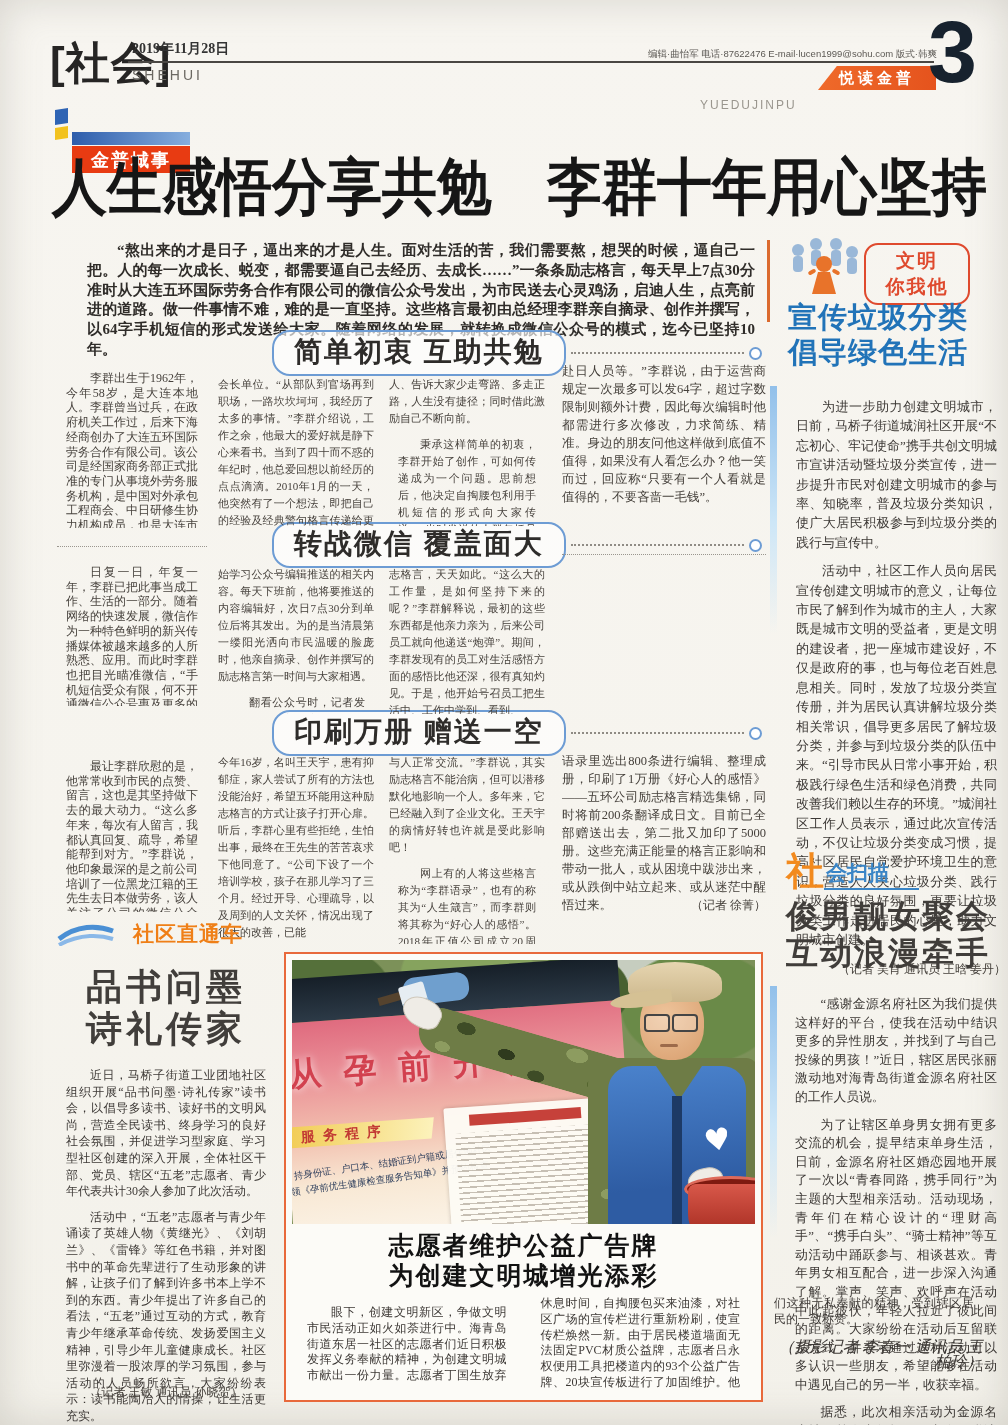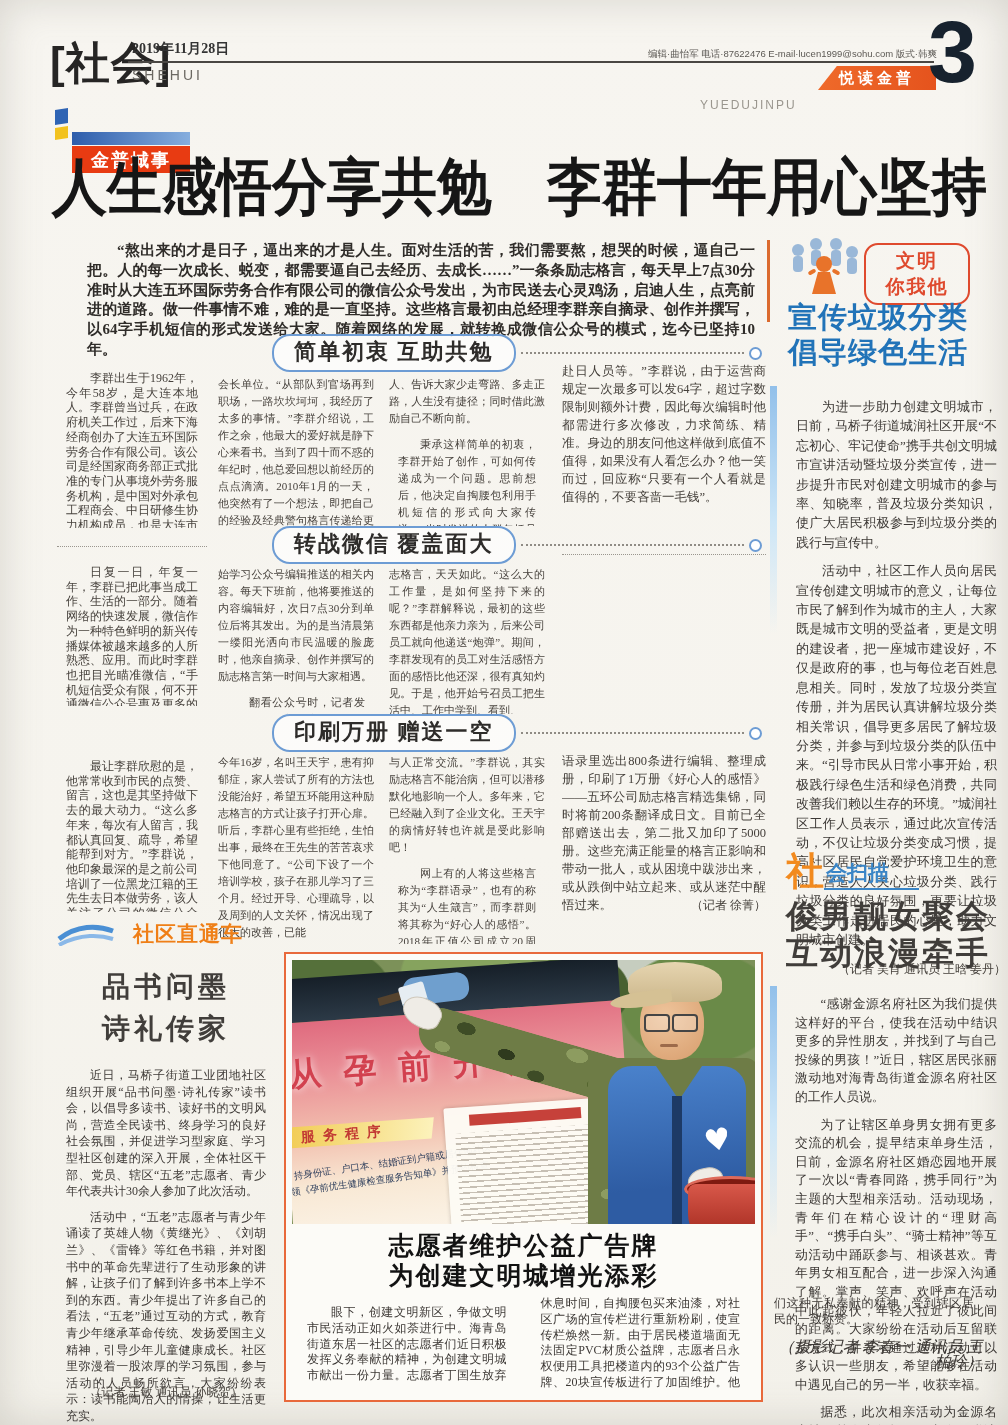--- a/index.html
+++ b/index.html
@@ -37,28 +37,28 @@
     transform:scaleY(1.12);transform-origin:top left;letter-spacing:0px;}
   .lead{left:78px;top:232px;width:686px;font-size:15px;line-height:19.8px;font-weight:600;color:#2f2c29;}
   .lead-rule{left:767px;top:240px;width:3px;height:82px;background:#db6a2e;}
   
   .colA{width:150px;font-size:12px;line-height:14.7px;color:#47423d;}
   .colM{width:156px;font-size:11px;line-height:17px;color:#47423d;}
   .colD{width:204px;font-size:12.5px;line-height:18px;color:#45403b;}
   .dash{border:none;border-top:1.5px dotted #9a968e;height:0;}
   .pillrow{left:272px;width:490px;height:34px;display:flex;align-items:center;}
   .pill{border:2px solid #6d9cd4;border-radius:18px;background:rgba(255,255,255,.65);padding:1px 20px 3px;
-    font-size:22px;font-weight:800;color:#2e2c2a;letter-spacing:2px;white-space:nowrap;font-family:Liberation Serif, serif;}
+    font-size:28px;font-weight:800;color:#2e2c2a;letter-spacing:2px;white-space:nowrap;}
   .pill-tail{flex:1;border-top:2px dotted #8f8b84;margin:0 5px;}
   .pill-end{width:9px;height:9px;border:2px solid #6d9cd4;border-radius:50%;background:#fff;}
   .byline{font-size:12px;color:#45403b;}
   
   .comm-badge{left:57px;top:920px;display:flex;align-items:center;gap:18px;}
   .comm-badge-label{font-size:21px;font-weight:800;color:#ef7f17;letter-spacing:1px;}
-  .comm-title{left:57px;top:966px;width:218px;text-align:center;font-size:28px;font-weight:800;color:#413e3b;
+  .comm-title{left:57px;top:966px;width:218px;text-align:center;font-size:36px;font-weight:800;color:#413e3b;
     line-height:42px;letter-spacing:4px;}
   .comm-body{left:57px;top:1058px;width:218px;font-size:12px;line-height:16.6px;}
   .comm-credit{left:57px;top:1384px;width:218px;text-align:center;}
   
   .frame{left:284px;top:952px;width:479px;height:450px;border:2px solid #e8693b;background:#fcfbf7;box-sizing:border-box;}
   .photo{position:absolute;left:6px;top:6px;width:463px;height:264px;overflow:hidden;
     background-color:#7c9159;
     background-image:
       radial-gradient(110px 80px at 8% 12%,#55703a 55%,transparent 57%),
       radial-gradient(120px 90px at 38% 6%,#86a35e 55%,transparent 57%),

